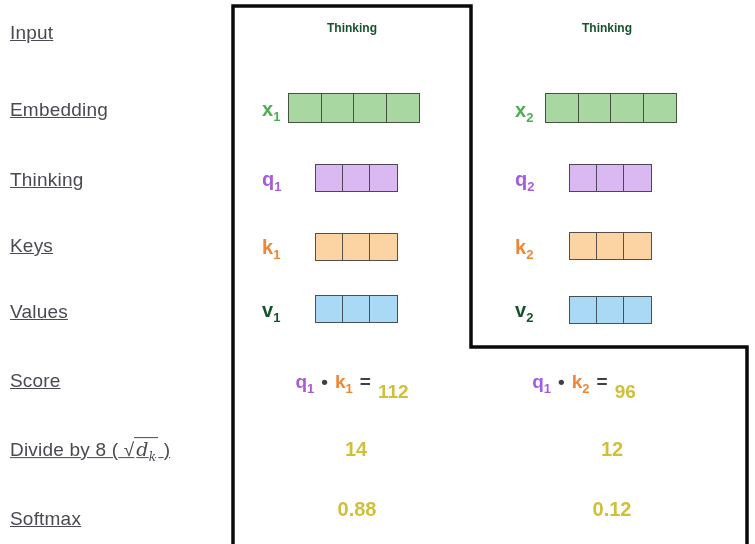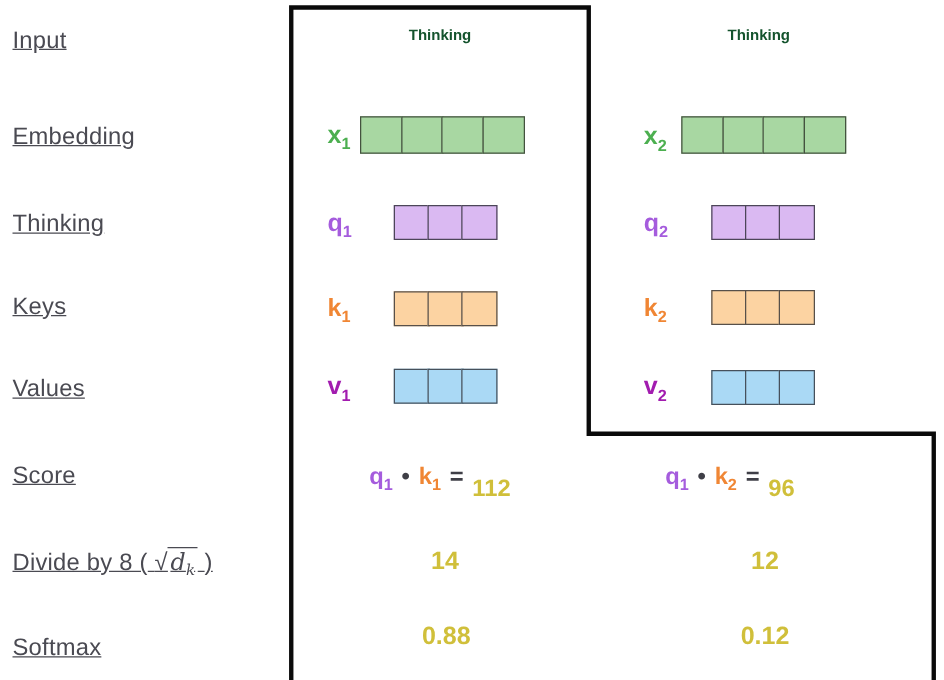--- a/index.html
+++ b/index.html
@@ -19,21 +19,21 @@
     font-size:12px;font-weight:bold;color:#14532d;
   }
   .vec-label{
     position:absolute;transform:translateY(-50%);
     font-size:20px;font-weight:bold;white-space:nowrap;
   }
   .vec-label sub, .score-line sub{font-size:13px;line-height:0;}
   .green-text{color:#4caf50;}
   .purple-text{color:#a55cdd;}
   .orange-text{color:#f08634;}
-  .blue-text{color:#a21caf;}
+  .blue-text{color:#14532d;}
   .yellow-text{color:#d0bf3a;margin-top:20px;}
   .dark-text{color:#3f3f47;}
   .strip{position:absolute;display:flex;box-sizing:border-box;}
   .cell{flex:1;border:1.6px solid #46524a;margin-left:-1.6px;}
   .cell:first-child{margin-left:0;}
   .green-fill .cell{background:#a8d7a2;border-color:#44523f;}
   .purple-fill .cell{background:#dab9f2;border-color:#4c4658;}
   .orange-fill .cell{background:#fcd3a2;border-color:#57504a;}
   .blue-fill .cell{background:#aad9f5;border-color:#46505b;}
   .score-line{

